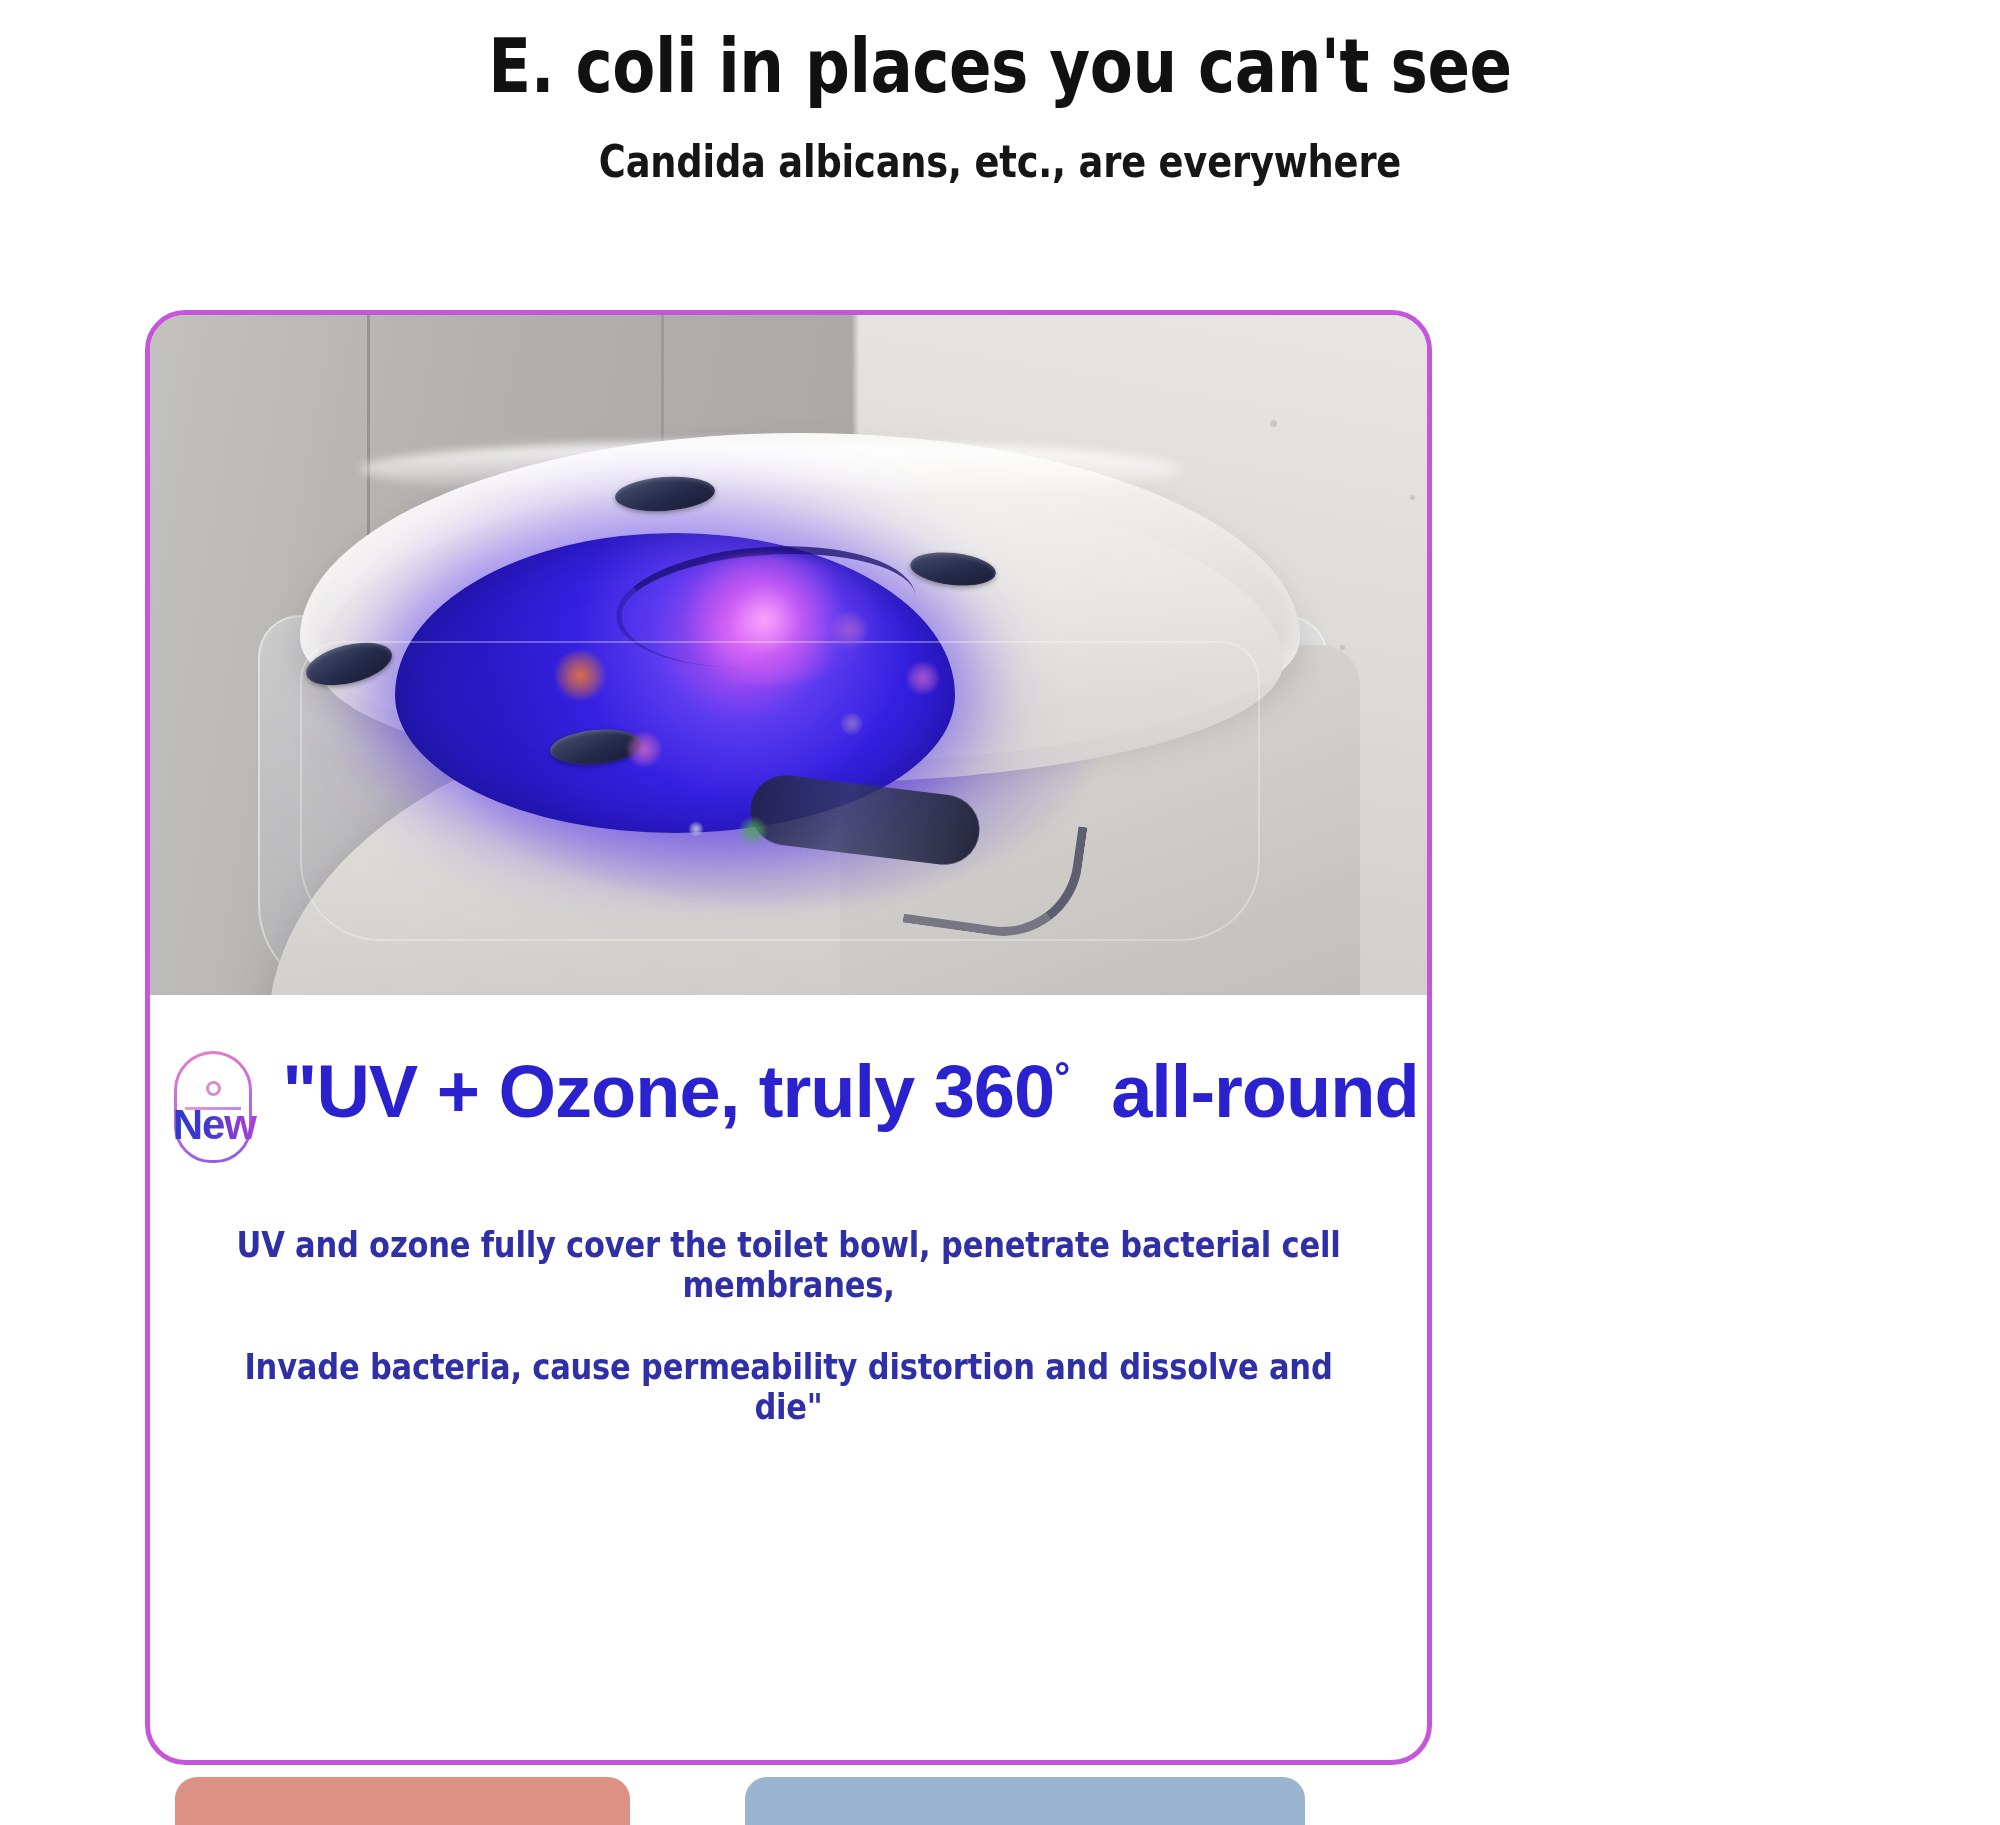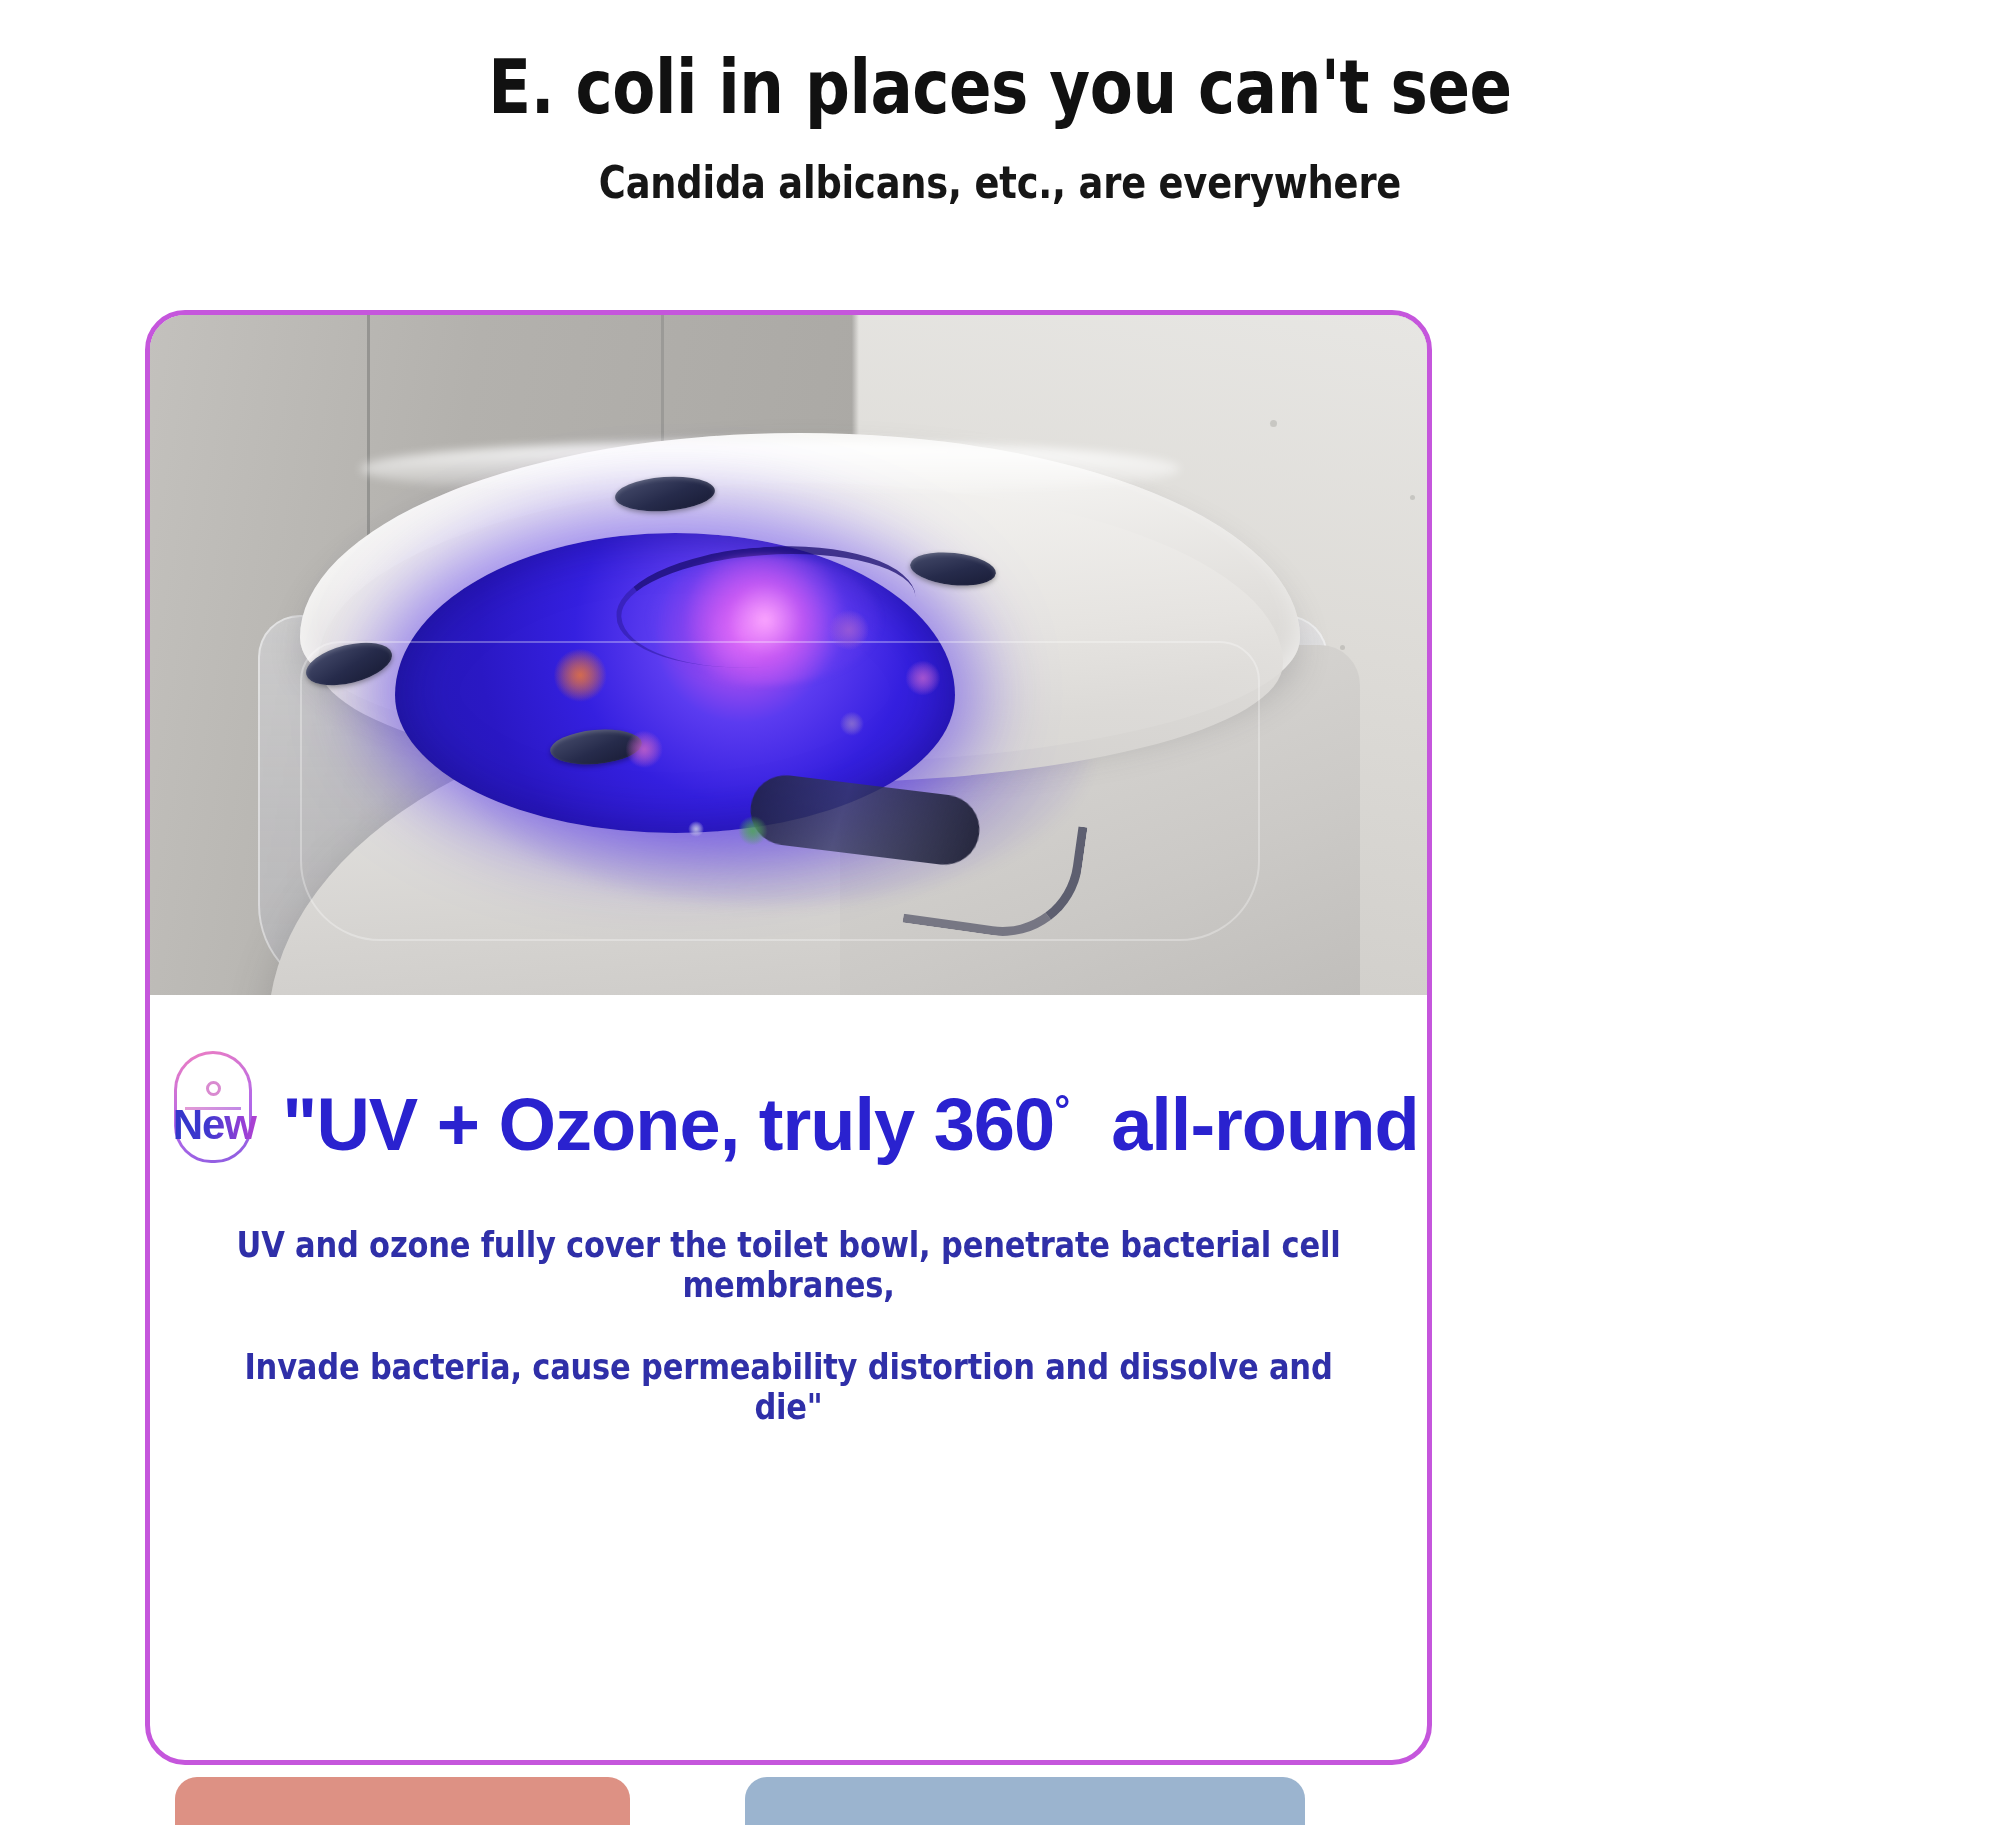--- a/index.html
+++ b/index.html
@@ -3,21 +3,21 @@
 <meta charset="utf-8">
 <style>
   * { margin:0; padding:0; box-sizing:border-box; }
   html,body { background:#ffffff; }
   body {
     width:2000px; height:1825px; position:relative; overflow:hidden;
     font-family:"Liberation Sans", sans-serif;
   }
 
   
-  .header { width:100%; padding-top:48px; text-align:center; }
+  .header { width:100%; padding-top:27px; text-align:center; }
   .headline {
     font-family:"DejaVu Sans Condensed","Liberation Sans Narrow","Liberation Sans", sans-serif;
     font-weight:bold; font-size:75px; line-height:1.05; color:#111111;
     letter-spacing:-0.5px; transform:scaleX(0.93); transform-origin:center;
   }
   .subhead {
     margin-top:30px;
     font-family:"DejaVu Sans Condensed","Liberation Sans Narrow","Liberation Sans", sans-serif;
     font-weight:bold; font-size:44px; color:#161616; letter-spacing:-0.2px;
     transform:scaleX(0.93); transform-origin:center;
@@ -154,21 +154,21 @@
   .germ { position:absolute; border-radius:50%; }
   .germ::before, .germ::after {
     content:""; position:absolute; inset:-26%; border-radius:50%;
     background:radial-gradient(circle, currentColor 0%, transparent 62%);
     opacity:.65;
   }
   .germ::after { transform:rotate(45deg); }
 
   
   .panel { position:relative; padding:54px 40px 0; background:#fff; }
-  .headrow { display:flex; align-items:flex-end; justify-content:center; gap:12px; }
+  .headrow { display:flex; align-items:flex-start; justify-content:center; gap:12px; }
   .badge { position:relative; width:112px; height:118px; flex:none; }
   .badge-oval {
     position:absolute; left:16px; top:2px; width:78px; height:112px;
     border-radius:42px 42px 40px 40px;
     border:3px solid transparent;
     background:linear-gradient(#fff,#fff) padding-box,
                linear-gradient(160deg,#f07fc0 0%,#b468e8 55%,#8a5ce0 100%) border-box;
   }
   .badge-dot {
     position:absolute; left:48px; top:32px; width:15px; height:15px;

